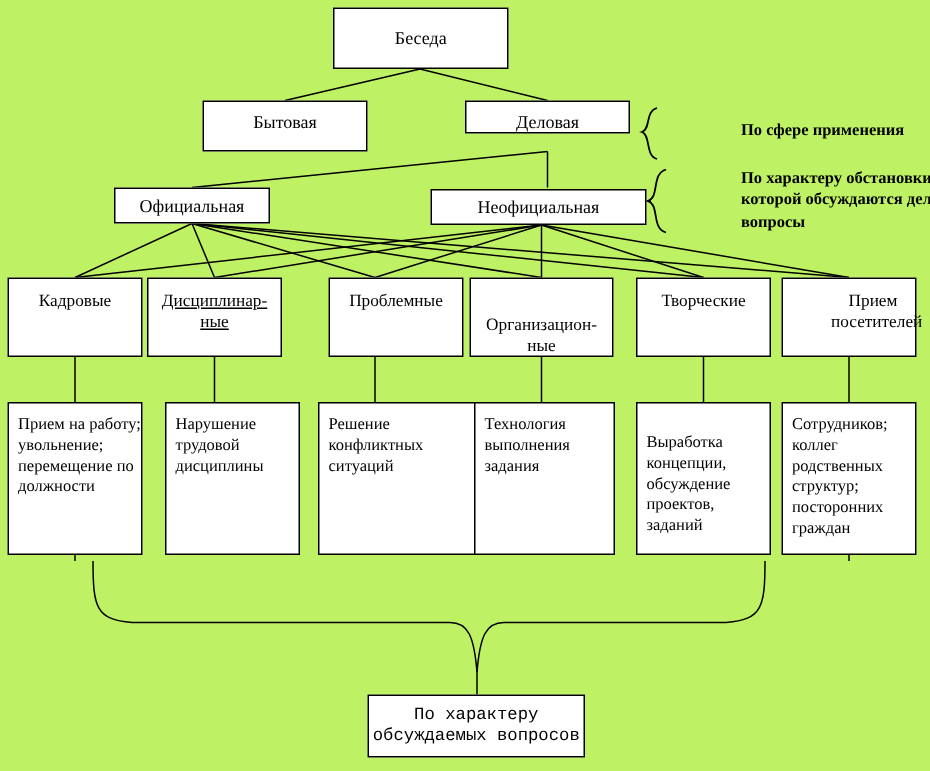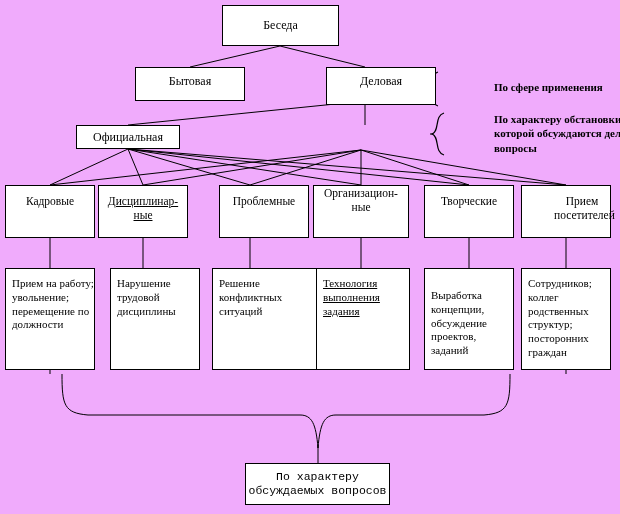--- a/index.html
+++ b/index.html
@@ -1,17 +1,17 @@
 <!DOCTYPE html>
 <html><head>
 <meta charset="utf-8">
 <style>
   html,body{margin:0;padding:0;background:#ffffff;}
   body{font-family:"Liberation Serif",serif;color:#000;}
-  #canvas{position:relative;width:620px;height:514px;background:#f0abfc;overflow:hidden;}
+  #canvas{position:relative;width:620px;height:514px;background:#bef264;overflow:hidden;}
   #edges{position:absolute;left:0;top:0;width:620px;height:514px;}
   .box{position:absolute;border:1px solid #000;background:#fff;box-sizing:border-box;
        display:flex;align-items:flex-start;justify-content:center;}
   .box.ctr{align-items:center;}
   .box .txt{display:block;width:100%;text-align:center;line-height:1.25;}
   .box.left .txt{text-align:left;padding-left:6px;}
   .lvl0{font-size:12px;}
   .lvl1{font-size:12px;}
   .lvl2{font-size:12px;}
   .cat{font-size:11.5px;}
@@ -69,60 +69,63 @@
     </g>
   </svg>
 
   <div class="box ctr lvl0" style="left:222px;top:5px;width:117px;height:41px;">
     <span class="txt">Беседа</span>
   </div>
 
   <div class="box lvl1" style="left:135px;top:67px;width:110px;height:34px;padding-top:6px;">
     <span class="txt">Бытовая</span>
   </div>
-  <div class="box lvl1" style="left:310px;top:67px;width:110px;height:38px;padding-top:6px;margin-left:16px;">
+  <div class="box lvl1" style="left:310px;top:67px;width:110px;height:22px;padding-top:6px;">
     <span class="txt">Деловая</span>
   </div>
 
   <div class="box ctr lvl2" style="left:76px;top:125px;width:104px;height:24px;">
     <span class="txt">Официальная</span>
+  </div>
+  <div class="box ctr lvl2" style="left:287px;top:126px;width:144px;height:24px;">
+    <span class="txt">Неофициальная</span>
   </div>
 
   <div class="box cat" style="left:5px;top:185px;width:90px;height:53px;padding-top:8px;">
     <span class="txt" style="white-space:pre-line;">Кадровые</span>
   </div>
   <div class="box cat" style="left:98px;top:185px;width:90px;height:53px;padding-top:8px;">
     <span class="txt" style="white-space:pre-line;text-decoration:underline;">Дисциплинар-
 ные</span>
   </div>
   <div class="box cat" style="left:219px;top:185px;width:90px;height:53px;padding-top:8px;">
     <span class="txt" style="white-space:pre-line;">Проблемные</span>
   </div>
-  <div class="box cat" style="left:313px;top:185px;width:96px;height:53px;padding-top:0;">
+  <div class="box cat" style="left:313px;top:185px;width:96px;height:53px;padding-top:24px;">
     <span class="txt" style="white-space:pre-line;">Организацион-
 ные</span>
   </div>
   <div class="box cat" style="left:424px;top:185px;width:90px;height:53px;padding-top:8px;">
     <span class="txt" style="white-space:pre-line;">Творческие</span>
   </div>
   <div class="box cat" style="left:521px;top:185px;width:90px;height:53px;padding-top:8px;padding-left:32px;">
     <span class="txt" style="white-space:pre-line;">Прием
 посетителей</span>
   </div>
 
   <div class="box left det" style="left:5px;top:268px;width:90px;height:102px;padding-top:8px;">
     <span class="txt">Прием на работу; увольнение; перемещение по должности</span>
   </div>
   <div class="box left det" style="left:110px;top:268px;width:90px;height:102px;padding-top:8px;">
     <span class="txt">Нарушение трудовой дисциплины</span>
   </div>
   <div class="box left det" style="left:212px;top:268px;width:114px;height:102px;padding-top:8px;">
     <span class="txt">Решение конфликтных ситуаций</span>
   </div>
-  <div class="box left det" style="left:316px;top:268px;width:94px;height:102px;padding-top:8px;text-decoration:underline;">
+  <div class="box left det" style="left:316px;top:268px;width:94px;height:102px;padding-top:8px;">
     <span class="txt">Технология выполнения задания</span>
   </div>
   <div class="box left det" style="left:424px;top:268px;width:90px;height:102px;padding-top:20px;">
     <span class="txt">Выработка концепции, обсуждение проектов, заданий</span>
   </div>
   <div class="box left det" style="left:521px;top:268px;width:90px;height:102px;padding-top:8px;">
     <span class="txt">Сотрудников; коллег родственных структур; посторонних граждан</span>
   </div>
 
   <div class="note" style="left:452px;top:80px;width:162px;">

